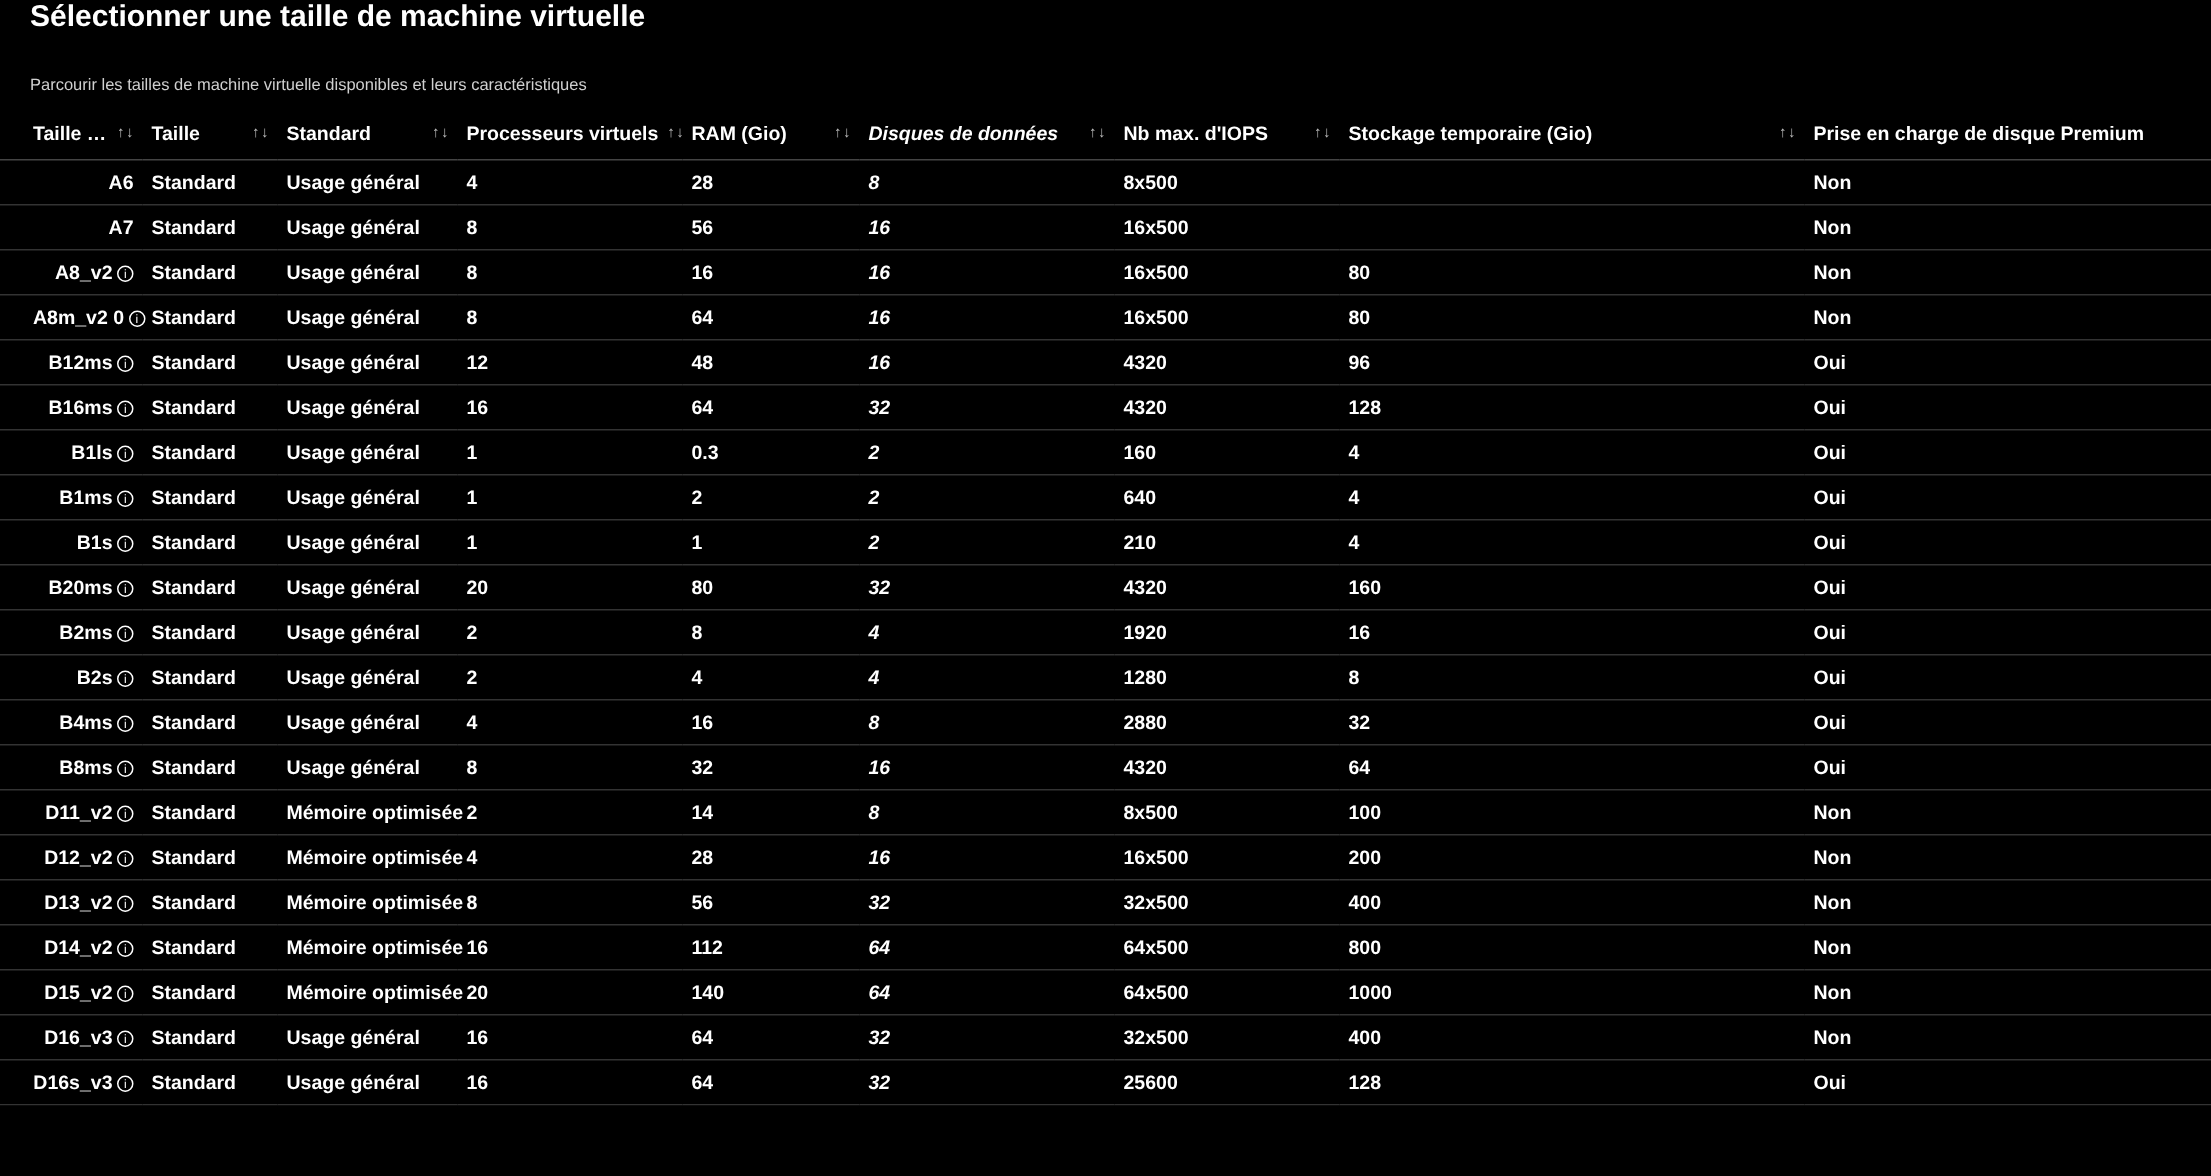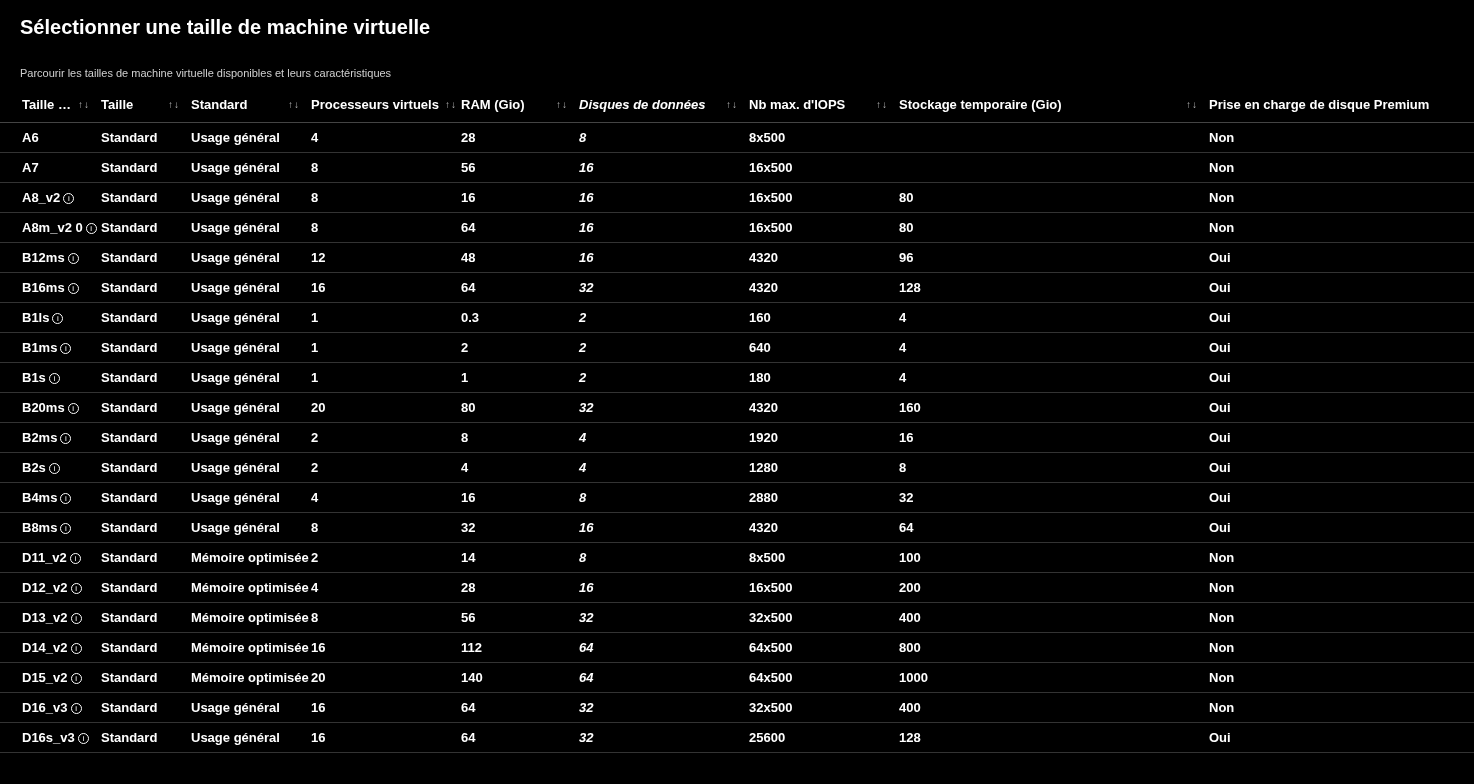--- a/index.html
+++ b/index.html
@@ -5,21 +5,21 @@
   * { box-sizing: border-box; margin: 0; padding: 0; }
   body {
     background: #000000;
     color: #ffffff;
     font-family: "Segoe UI", Arial, sans-serif;
     font-size: 13px;
     width: 1474px;
     overflow-x: hidden;
   }
   .header {
-    padding: 16px 20px 10px 20px;
+    padding: 0 20px 10px 20px;
   }
   .title {
     font-size: 20px;
     font-weight: 600;
     margin-bottom: 2px;
   }
   .subtitle {
     font-size: 11px;
     color: #d0d0d0;
     margin-top: 28px;
@@ -70,21 +70,21 @@
     width: 11px;
     height: 11px;
     border: 1px solid #fff;
     border-radius: 50%;
     font-size: 8px;
     font-weight: normal;
     margin-left: 3px;
     position: relative;
     top: -1px;
   }
-  .col-size    { width: 95px; padding-left: 22px; }
+  .col-size    { width: 95px; padding-left: 22px; text-align: right; }
   .col-offer   { width: 90px; }
   .col-family  { width: 120px; }
   .col-vcpu    { width: 150px; }
   .col-ram     { width: 118px; }
   .col-disks   { width: 170px; font-style: italic; }
   .col-iops    { width: 150px; }
   .col-temp    { width: 310px; }
   .col-prem    { width: auto; }
   td.col-size  { padding-left: 22px; }
 </style>
@@ -278,21 +278,21 @@
         <td class="col-temp">4</td>
         <td class="col-prem">Oui</td>
       </tr>
       <tr>
         <td class="col-size"><span>B1s</span><span class="info-icon">i</span></td>
         <td class="col-offer">Standard</td>
         <td class="col-family">Usage général</td>
         <td class="col-vcpu">1</td>
         <td class="col-ram">1</td>
         <td class="col-disks">2</td>
-        <td class="col-iops">180</td>
+        <td class="col-iops">210</td>
         <td class="col-temp">4</td>
         <td class="col-prem">Oui</td>
       </tr>
       <tr>
         <td class="col-size"><span>B20ms</span><span class="info-icon">i</span></td>
         <td class="col-offer">Standard</td>
         <td class="col-family">Usage général</td>
         <td class="col-vcpu">20</td>
         <td class="col-ram">80</td>
         <td class="col-disks">32</td>

